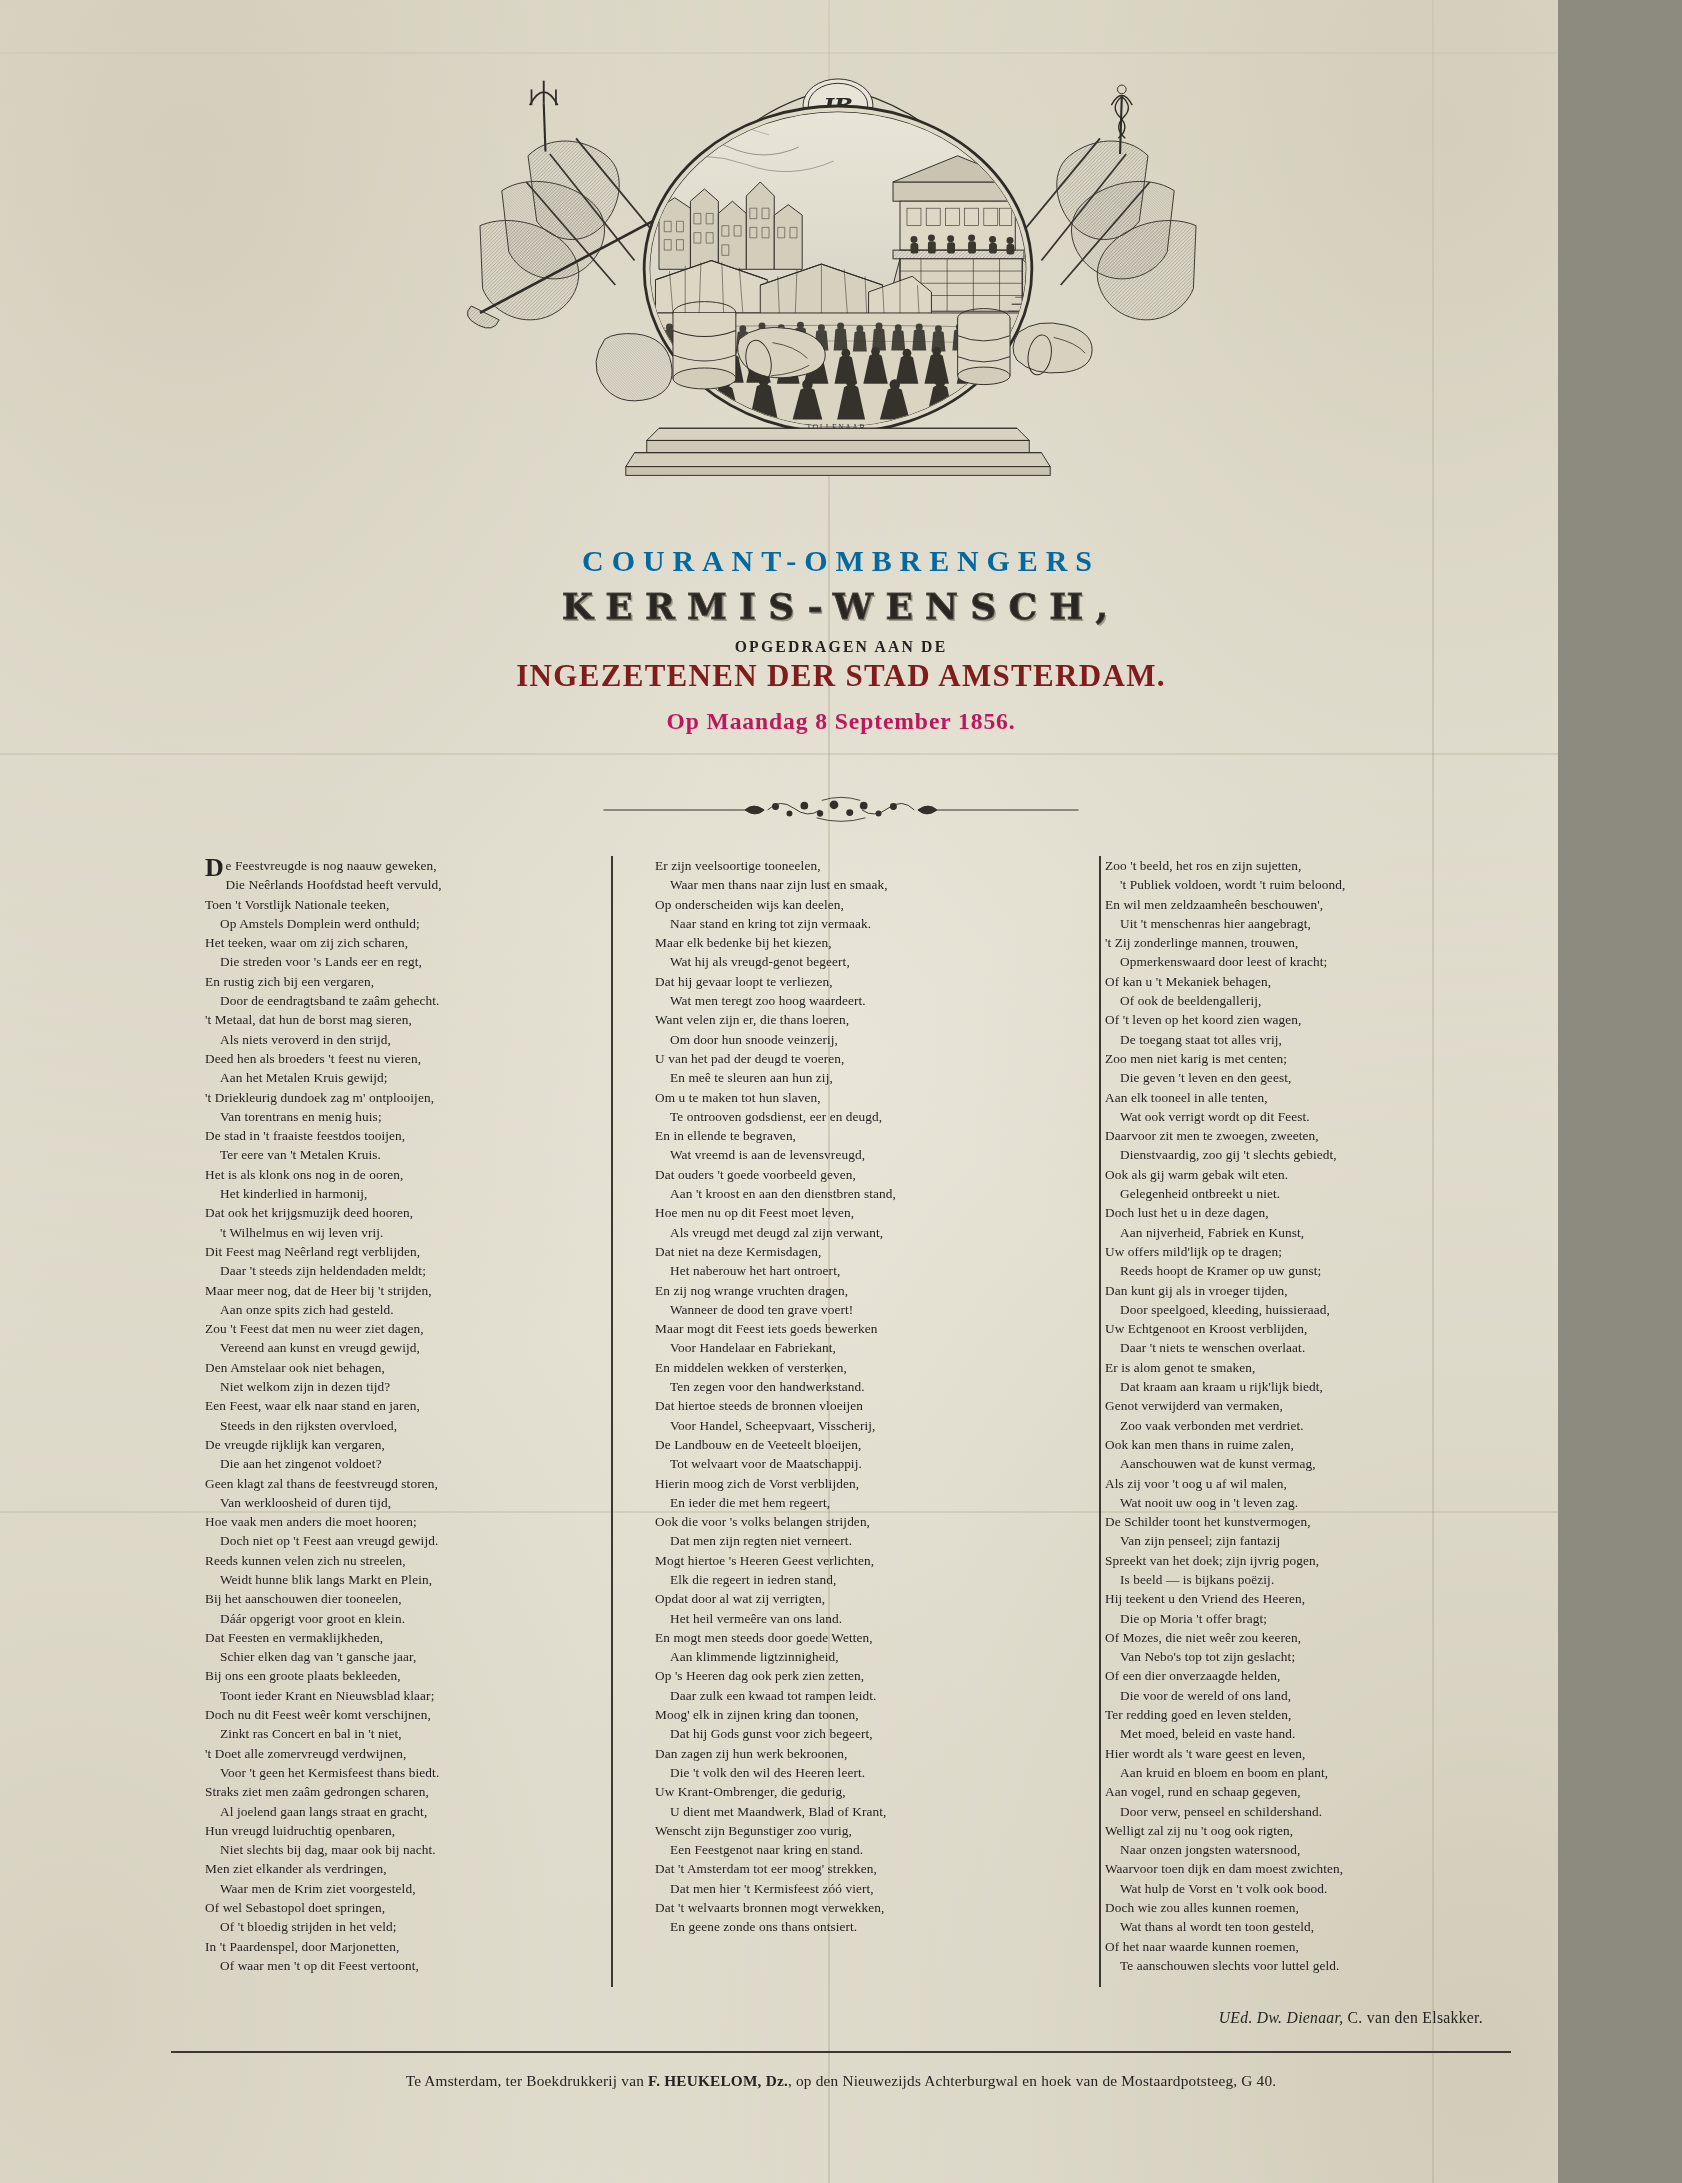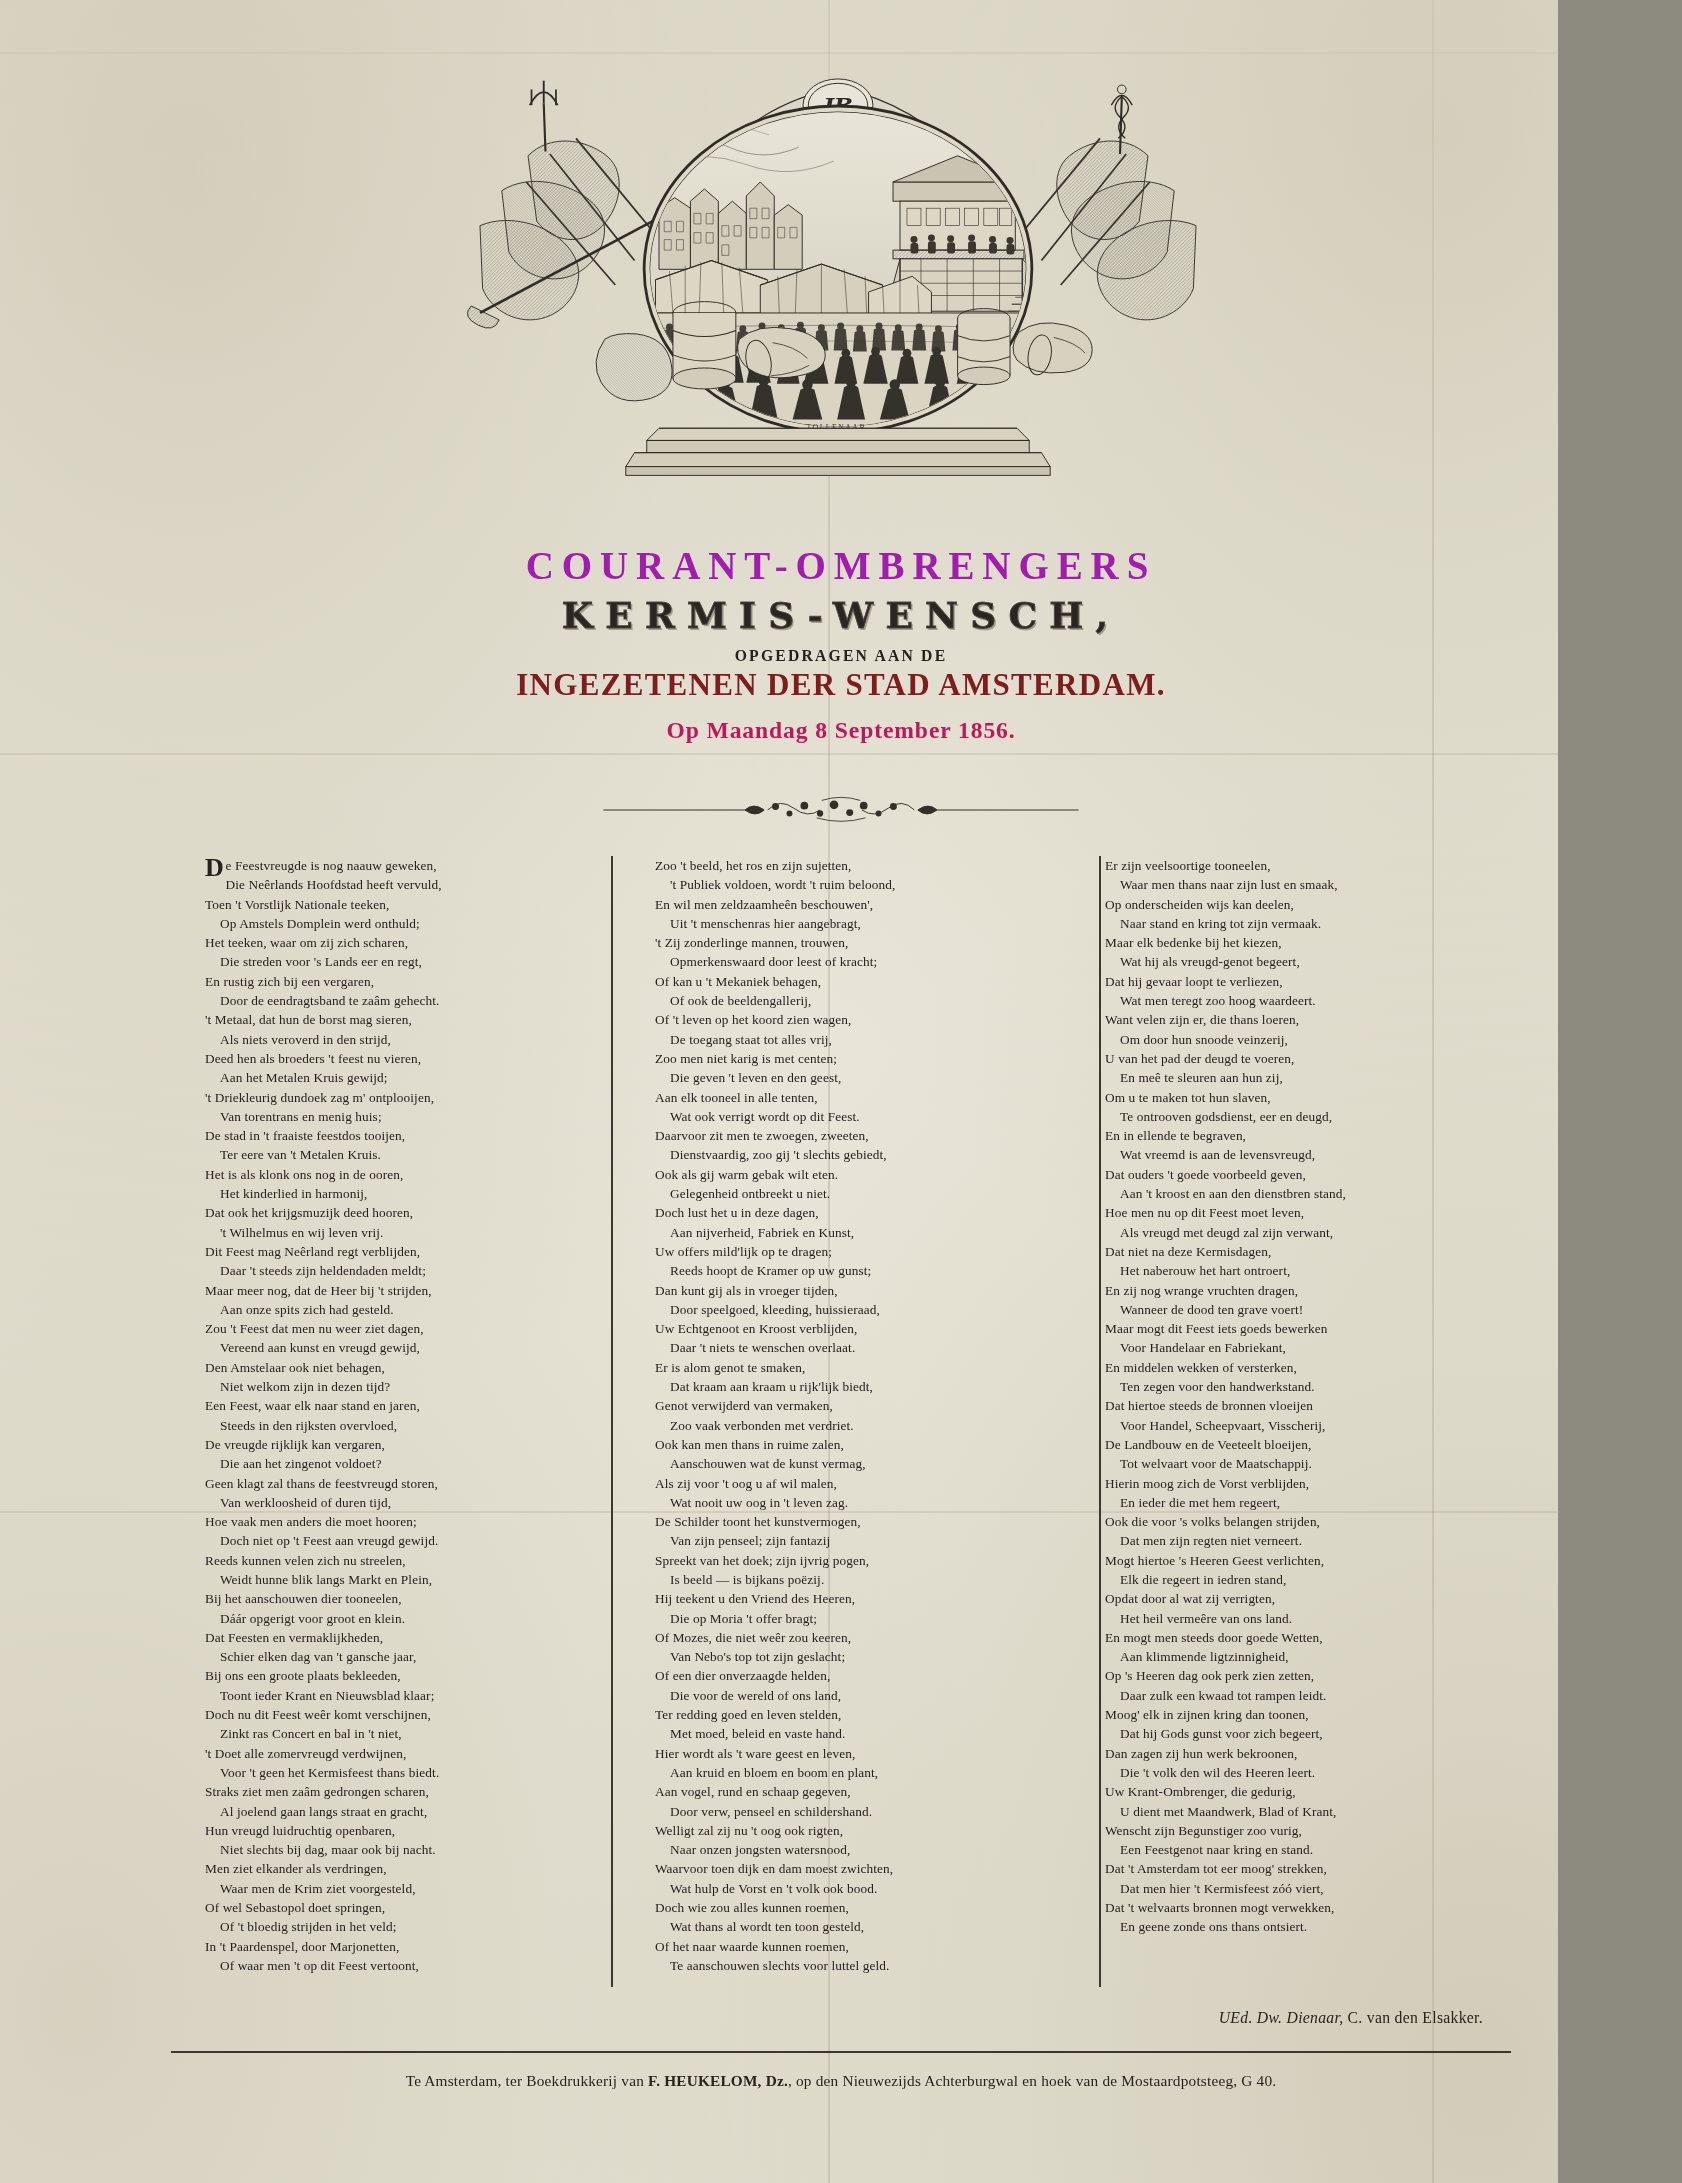--- a/index.html
+++ b/index.html
@@ -70,24 +70,24 @@
 
   
   .title-block {
     position: absolute;
     left: 0; right: 0;
     top: 546px;
     text-align: center;
   }
   .t-courant {
     font-family: "Liberation Serif", serif;
-    font-size: 39px;
+    font-size: 30px;
     letter-spacing: 7.9px;
     font-weight: 700;
-    color: #a21caf;
+    color: #0369a1;
     line-height: 1;
   }
   .t-kermis {
     margin-top: 12.2px;
     font-family: "DejaVu Serif", serif;
     font-size: 36px;
     font-weight: 700;
     letter-spacing: 12.2px;
     color: #2a2723;
     line-height: 1;
@@ -583,20 +583,78 @@
           <div class="ln ind">Al joelend gaan langs straat en gracht,</div>
           <div class="ln">Hun vreugd luidruchtig openbaren,</div>
           <div class="ln ind">Niet slechts bij dag, maar ook bij nacht.</div>
           <div class="ln">Men ziet elkander als verdringen,</div>
           <div class="ln ind">Waar men de Krim ziet voorgesteld,</div>
           <div class="ln">Of wel Sebastopol doet springen,</div>
           <div class="ln ind">Of 't bloedig strijden in het veld;</div>
           <div class="ln">In 't Paardenspel, door Marjonetten,</div>
           <div class="ln ind">Of waar men 't op dit Feest vertoont,</div>
         </div>
+      <div class="col" id="col3">
+          <div class="ln">Er zijn veelsoortige tooneelen,</div>
+          <div class="ln ind">Waar men thans naar zijn lust en smaak,</div>
+          <div class="ln">Op onderscheiden wijs kan deelen,</div>
+          <div class="ln ind">Naar stand en kring tot zijn vermaak.</div>
+          <div class="ln">Maar elk bedenke bij het kiezen,</div>
+          <div class="ln ind">Wat hij als vreugd-genot begeert,</div>
+          <div class="ln">Dat hij gevaar loopt te verliezen,</div>
+          <div class="ln ind">Wat men teregt zoo hoog waardeert.</div>
+          <div class="ln">Want velen zijn er, die thans loeren,</div>
+          <div class="ln ind">Om door hun snoode veinzerij,</div>
+          <div class="ln">U van het pad der deugd te voeren,</div>
+          <div class="ln ind">En meê te sleuren aan hun zij,</div>
+          <div class="ln">Om u te maken tot hun slaven,</div>
+          <div class="ln ind">Te ontrooven godsdienst, eer en deugd,</div>
+          <div class="ln">En in ellende te begraven,</div>
+          <div class="ln ind">Wat vreemd is aan de levensvreugd,</div>
+          <div class="ln">Dat ouders 't goede voorbeeld geven,</div>
+          <div class="ln ind">Aan 't kroost en aan den dienstbren stand,</div>
+          <div class="ln">Hoe men nu op dit Feest moet leven,</div>
+          <div class="ln ind">Als vreugd met deugd zal zijn verwant,</div>
+          <div class="ln">Dat niet na deze Kermisdagen,</div>
+          <div class="ln ind">Het naberouw het hart ontroert,</div>
+          <div class="ln">En zij nog wrange vruchten dragen,</div>
+          <div class="ln ind">Wanneer de dood ten grave voert!</div>
+          <div class="ln">Maar mogt dit Feest iets goeds bewerken</div>
+          <div class="ln ind">Voor Handelaar en Fabriekant,</div>
+          <div class="ln">En middelen wekken of versterken,</div>
+          <div class="ln ind">Ten zegen voor den handwerkstand.</div>
+          <div class="ln">Dat hiertoe steeds de bronnen vloeijen</div>
+          <div class="ln ind">Voor Handel, Scheepvaart, Visscherij,</div>
+          <div class="ln">De Landbouw en de Veeteelt bloeijen,</div>
+          <div class="ln ind">Tot welvaart voor de Maatschappij.</div>
+          <div class="ln">Hierin moog zich de Vorst verblijden,</div>
+          <div class="ln ind">En ieder die met hem regeert,</div>
+          <div class="ln">Ook die voor 's volks belangen strijden,</div>
+          <div class="ln ind">Dat men zijn regten niet verneert.</div>
+          <div class="ln">Mogt hiertoe 's Heeren Geest verlichten,</div>
+          <div class="ln ind">Elk die regeert in iedren stand,</div>
+          <div class="ln">Opdat door al wat zij verrigten,</div>
+          <div class="ln ind">Het heil vermeêre van ons land.</div>
+          <div class="ln">En mogt men steeds door goede Wetten,</div>
+          <div class="ln ind">Aan klimmende ligtzinnigheid,</div>
+          <div class="ln">Op 's Heeren dag ook perk zien zetten,</div>
+          <div class="ln ind">Daar zulk een kwaad tot rampen leidt.</div>
+          <div class="ln">Moog' elk in zijnen kring dan toonen,</div>
+          <div class="ln ind">Dat hij Gods gunst voor zich begeert,</div>
+          <div class="ln">Dan zagen zij hun werk bekroonen,</div>
+          <div class="ln ind">Die 't volk den wil des Heeren leert.</div>
+          <div class="ln">Uw Krant-Ombrenger, die gedurig,</div>
+          <div class="ln ind">U dient met Maandwerk, Blad of Krant,</div>
+          <div class="ln">Wenscht zijn Begunstiger zoo vurig,</div>
+          <div class="ln ind">Een Feestgenot naar kring en stand.</div>
+          <div class="ln">Dat 't Amsterdam tot eer moog' strekken,</div>
+          <div class="ln ind">Dat men hier 't Kermisfeest zóó viert,</div>
+          <div class="ln">Dat 't welvaarts bronnen mogt verwekken,</div>
+          <div class="ln ind">En geene zonde ons thans ontsiert.</div>
+        </div>
       <div class="col" id="col2">
           <div class="ln">Zoo 't beeld, het ros en zijn sujetten,</div>
           <div class="ln ind">'t Publiek voldoen, wordt 't ruim beloond,</div>
           <div class="ln">En wil men zeldzaamheên beschouwen',</div>
           <div class="ln ind">Uit 't menschenras hier aangebragt,</div>
           <div class="ln">'t Zij zonderlinge mannen, trouwen,</div>
           <div class="ln ind">Opmerkenswaard door leest of kracht;</div>
           <div class="ln">Of kan u 't Mekaniek behagen,</div>
           <div class="ln ind">Of ook de beeldengallerij,</div>
           <div class="ln">Of 't leven op het koord zien wagen,</div>
@@ -643,78 +701,20 @@
           <div class="ln ind">Door verw, penseel en schildershand.</div>
           <div class="ln">Welligt zal zij nu 't oog ook rigten,</div>
           <div class="ln ind">Naar onzen jongsten watersnood,</div>
           <div class="ln">Waarvoor toen dijk en dam moest zwichten,</div>
           <div class="ln ind">Wat hulp de Vorst en 't volk ook bood.</div>
           <div class="ln">Doch wie zou alles kunnen roemen,</div>
           <div class="ln ind">Wat thans al wordt ten toon gesteld,</div>
           <div class="ln">Of het naar waarde kunnen roemen,</div>
           <div class="ln ind">Te aanschouwen slechts voor luttel geld.</div>
         </div>
-      <div class="col" id="col3">
-          <div class="ln">Er zijn veelsoortige tooneelen,</div>
-          <div class="ln ind">Waar men thans naar zijn lust en smaak,</div>
-          <div class="ln">Op onderscheiden wijs kan deelen,</div>
-          <div class="ln ind">Naar stand en kring tot zijn vermaak.</div>
-          <div class="ln">Maar elk bedenke bij het kiezen,</div>
-          <div class="ln ind">Wat hij als vreugd-genot begeert,</div>
-          <div class="ln">Dat hij gevaar loopt te verliezen,</div>
-          <div class="ln ind">Wat men teregt zoo hoog waardeert.</div>
-          <div class="ln">Want velen zijn er, die thans loeren,</div>
-          <div class="ln ind">Om door hun snoode veinzerij,</div>
-          <div class="ln">U van het pad der deugd te voeren,</div>
-          <div class="ln ind">En meê te sleuren aan hun zij,</div>
-          <div class="ln">Om u te maken tot hun slaven,</div>
-          <div class="ln ind">Te ontrooven godsdienst, eer en deugd,</div>
-          <div class="ln">En in ellende te begraven,</div>
-          <div class="ln ind">Wat vreemd is aan de levensvreugd,</div>
-          <div class="ln">Dat ouders 't goede voorbeeld geven,</div>
-          <div class="ln ind">Aan 't kroost en aan den dienstbren stand,</div>
-          <div class="ln">Hoe men nu op dit Feest moet leven,</div>
-          <div class="ln ind">Als vreugd met deugd zal zijn verwant,</div>
-          <div class="ln">Dat niet na deze Kermisdagen,</div>
-          <div class="ln ind">Het naberouw het hart ontroert,</div>
-          <div class="ln">En zij nog wrange vruchten dragen,</div>
-          <div class="ln ind">Wanneer de dood ten grave voert!</div>
-          <div class="ln">Maar mogt dit Feest iets goeds bewerken</div>
-          <div class="ln ind">Voor Handelaar en Fabriekant,</div>
-          <div class="ln">En middelen wekken of versterken,</div>
-          <div class="ln ind">Ten zegen voor den handwerkstand.</div>
-          <div class="ln">Dat hiertoe steeds de bronnen vloeijen</div>
-          <div class="ln ind">Voor Handel, Scheepvaart, Visscherij,</div>
-          <div class="ln">De Landbouw en de Veeteelt bloeijen,</div>
-          <div class="ln ind">Tot welvaart voor de Maatschappij.</div>
-          <div class="ln">Hierin moog zich de Vorst verblijden,</div>
-          <div class="ln ind">En ieder die met hem regeert,</div>
-          <div class="ln">Ook die voor 's volks belangen strijden,</div>
-          <div class="ln ind">Dat men zijn regten niet verneert.</div>
-          <div class="ln">Mogt hiertoe 's Heeren Geest verlichten,</div>
-          <div class="ln ind">Elk die regeert in iedren stand,</div>
-          <div class="ln">Opdat door al wat zij verrigten,</div>
-          <div class="ln ind">Het heil vermeêre van ons land.</div>
-          <div class="ln">En mogt men steeds door goede Wetten,</div>
-          <div class="ln ind">Aan klimmende ligtzinnigheid,</div>
-          <div class="ln">Op 's Heeren dag ook perk zien zetten,</div>
-          <div class="ln ind">Daar zulk een kwaad tot rampen leidt.</div>
-          <div class="ln">Moog' elk in zijnen kring dan toonen,</div>
-          <div class="ln ind">Dat hij Gods gunst voor zich begeert,</div>
-          <div class="ln">Dan zagen zij hun werk bekroonen,</div>
-          <div class="ln ind">Die 't volk den wil des Heeren leert.</div>
-          <div class="ln">Uw Krant-Ombrenger, die gedurig,</div>
-          <div class="ln ind">U dient met Maandwerk, Blad of Krant,</div>
-          <div class="ln">Wenscht zijn Begunstiger zoo vurig,</div>
-          <div class="ln ind">Een Feestgenot naar kring en stand.</div>
-          <div class="ln">Dat 't Amsterdam tot eer moog' strekken,</div>
-          <div class="ln ind">Dat men hier 't Kermisfeest zóó viert,</div>
-          <div class="ln">Dat 't welvaarts bronnen mogt verwekken,</div>
-          <div class="ln ind">En geene zonde ons thans ontsiert.</div>
-        </div>
     </div>
 
     <div class="signature">
       <span class="it">UEd. Dw. Dienaar,</span>
       <span>C. van den Elsakker.</span>
     </div>
 
     <div class="bottom-rule"></div>
     <div class="imprint">
       <span>Te Amsterdam, ter Boekdrukkerij van </span><b>F. HEUKELOM, Dz.</b><span>, op den Nieuwezijds Achterburgwal en hoek van de Mostaardpotsteeg, G 40.</span>

